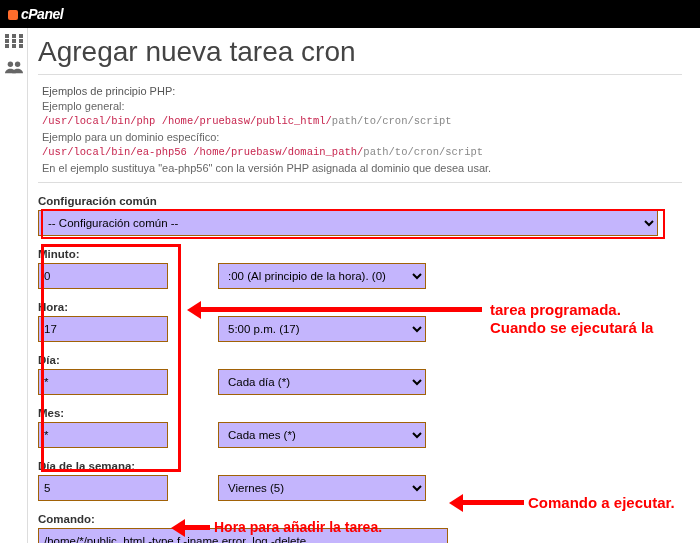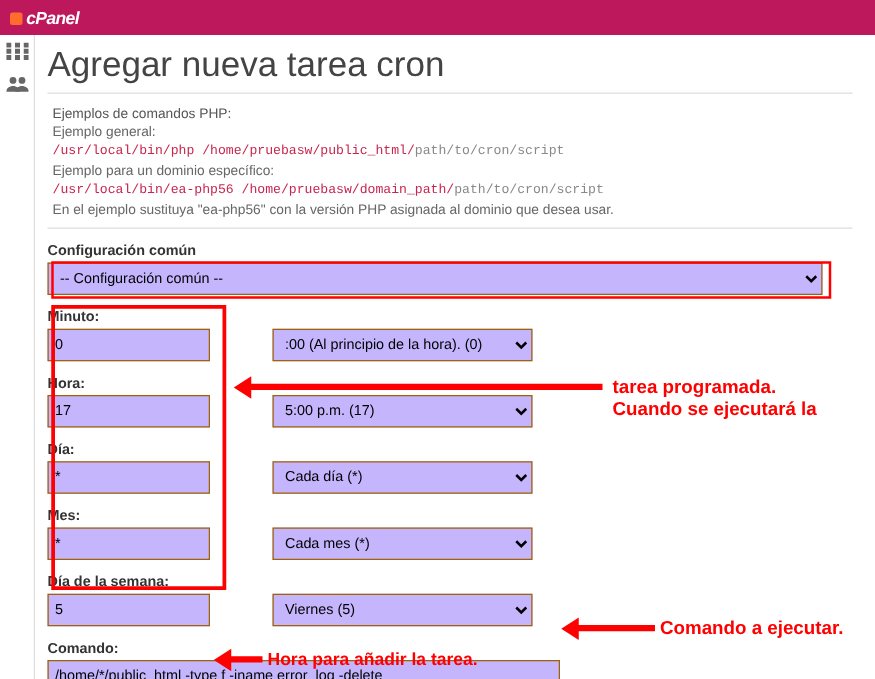--- a/index.html
+++ b/index.html
@@ -1,18 +1,18 @@
 <!DOCTYPE html>
 <html><head>
 <meta charset="utf-8">
 <style>
   * { box-sizing: border-box; margin: 0; padding: 0; }
   body { font-family: Arial, Helvetica, sans-serif; font-size: 12px; color: #333; background: #fff; width: 700px; }
   
-  .topbar { background: #be185d; color: #fff; height: 28px; display: flex; align-items: center; padding: 0 8px; }
+  .topbar { background: #000000; color: #fff; height: 28px; display: flex; align-items: center; padding: 0 8px; }
   .logo { font-style: italic; font-weight: bold; font-size: 14px; letter-spacing: -0.5px; }
   .logo::before { content: ""; display:inline-block; width:10px; height:10px; background:#ff6c2c; border-radius:2px; margin-right:3px; vertical-align:middle; }
   
   .layout { display: flex; }
   .leftnav { width: 28px; background:#fff; border-right:1px solid #ddd; padding-top:6px; display:flex; flex-direction:column; align-items:center; gap:12px; }
   .nav-ic { width:18px; height:14px; color:#666; }
   
   .main { flex:1; padding: 6px 18px 14px 10px; position: relative; }
   h1 { font-size: 28px; font-weight: 400; color:#444; margin:2px 0 6px 0; }
   hr.sep { border:none; border-top:1px solid #ddd; margin:2px 0 8px 0; }
@@ -78,21 +78,21 @@
         <circle cx="14" cy="4" r="3" fill="#666"></circle>
         <path d="M0 14c0-3 3-5 6-5s6 2 6 5" fill="#666"></path>
         <path d="M8 14c0-3 3-5 6-5s6 2 6 5" fill="#666"></path>
       </svg>
   </div>
 
   <div class="main">
     <h1>Agregar nueva tarea cron</h1>
     <hr class="sep">
     <div class="examples">
-      <div class="ex-title">Ejemplos de comandos PHP:</div>
+      <div class="ex-title">Ejemplos de principio PHP:</div>
       <div class="ex-sub">Ejemplo general:</div>
       <div class="code"><span>/usr/local/bin/php /home/pruebasw/public_html/</span><span class="gray">path/to/cron/script</span></div>
       <div class="ex-sub">Ejemplo para un dominio específico:</div>
       <div class="code"><span>/usr/local/bin/ea-php56 /home/pruebasw/domain_path/</span><span class="gray">path/to/cron/script</span></div>
       <div class="hint">En el ejemplo sustituya "ea-php56" con la versión PHP asignada al dominio que desea usar.</div>
     </div>
     <hr class="sep">
 
     <label class="flabel">Configuración común</label>
     <select class="full"><option>-- Configuración común --</option></select>

